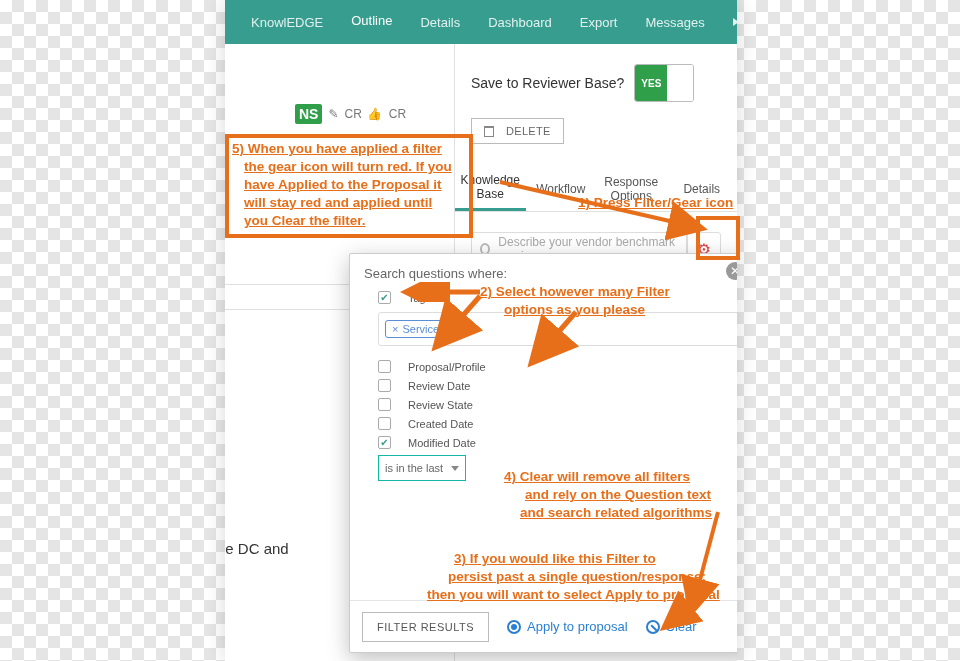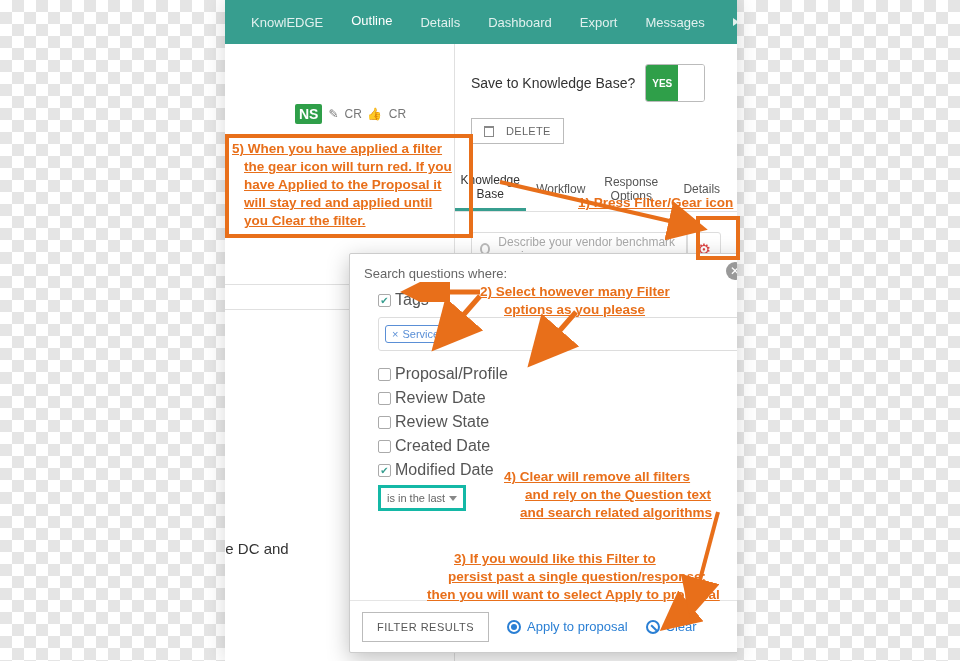--- a/index.html
+++ b/index.html
@@ -49,27 +49,27 @@
   .search-box { flex:1; border:1px solid #ddd; border-radius:3px; height:34px; display:flex; align-items:center; padding:0 8px; color:#aaa; font-size:12px; }
   .mag { width:12px; height:12px; border:2px solid #bbb; border-radius:50%; position:relative; margin-right:8px; }
   .mag::after { content:""; position:absolute; width:6px; height:2px; background:#bbb; transform:rotate(45deg); bottom:-3px; right:-4px; }
   .gear-btn { width:34px; height:34px; border:1px solid #ddd; border-radius:3px; display:flex; align-items:center; justify-content:center; cursor:pointer; }
   .gear { font-size:16px; color:#d44; }
 
   
   .popover { position:absolute; left:124px; top:253px; width:406px; height:400px; background:#fff; border:1px solid #ccc; box-shadow:0 6px 22px rgba(0,0,0,.25); border-radius:2px; padding:12px 14px 12px 14px; font-size:13px; color:#555; }
   .pop-close { position:absolute; right:10px; top:8px; width:18px; height:18px; border-radius:50%; background:#999; color:#fff; display:flex; align-items:center; justify-content:center; font-size:12px; cursor:pointer; }
   .pop-title { font-size:13px; color:#666; margin-bottom:10px; }
-  .chk-row { display:flex; align-items:center; gap:4px; margin:6px 0 6px 14px; font-size:16px; }
+  .chk-row { display:flex; align-items:center; gap:17px; margin:6px 0 6px 14px; font-size:11px; }
   .chk { width:13px; height:13px; border:1px solid #aaa; border-radius:2px; display:inline-flex; align-items:center; justify-content:center; font-size:10px; color:#379e8f; }
   .chk.checked::after { content:"✔"; }
   .tag-field { margin:8px 0 14px 14px; border:1px solid #ddd; border-radius:3px; height:34px; display:flex; align-items:center; padding:0 6px; }
   .tag-chip { border:1px solid #5a8fd6; color:#5a8fd6; background:#fff; font-size:11px; padding:2px 6px; border-radius:3px; display:inline-flex; align-items:center; gap:4px; }
   .tag-x { color:#5a8fd6; cursor:pointer; }
-  .select-small { margin:6px 0 0 14px; width:88px; border:3px solid #14b8a6; height:26px; font-size:11px; display:flex; align-items:center; justify-content:space-between; padding:0 6px; color:#666; }
+  .select-small { margin:6px 0 0 14px; width:88px; border:1px solid #14b8a6; height:26px; font-size:11px; display:flex; align-items:center; justify-content:space-between; padding:0 6px; color:#666; }
   .caret { width:0;height:0;border-left:4px solid transparent;border-right:4px solid transparent;border-top:5px solid #888; }
   .pop-footer { position:absolute; left:0; right:0; bottom:0; border-top:1px solid #e5e5e5; height:52px; display:flex; align-items:center; padding:0 12px; gap:18px; }
   .filter-btn { border:1px solid #bbb; background:#fff; color:#555; font-size:11px; letter-spacing:.5px; padding:8px 14px; cursor:pointer; }
   .link-action { display:inline-flex; align-items:center; gap:6px; color:#2a7fd4; font-size:13px; cursor:pointer; }
   .radio-outline { width:14px; height:14px; border:2px solid #2a7fd4; border-radius:50%; display:inline-flex; align-items:center; justify-content:center; }
   .radio-outline.filled::after { content:""; width:6px;height:6px;background:#2a7fd4;border-radius:50%; }
   .slash-circle { width:14px;height:14px;border:2px solid #2a7fd4;border-radius:50%; position:relative; }
   .slash-circle::after { content:""; position:absolute; left:2px; top:5px; width:8px; height:2px; background:#2a7fd4; transform:rotate(45deg); }
 
   
@@ -107,21 +107,21 @@
       <span>CR</span>
     </div>
     <div class="divider-row">
       <span>Inter</span>
     </div>
     <div class="clip-text">he DC and</div>
   </div>
 
   <div class="right-col">
     <div class="save-row">
-      <span>Save to Knowledge Base?</span>
+      <span>Save to Reviewer Base?</span>
       <span class="yes-toggle">
         <span class="yes">YES</span>
         <span class="knob"></span>
       </span>
     </div>
     <button class="delete-btn">
       <span class="trash"></span>
       <span>DELETE</span>
     </button>
 

